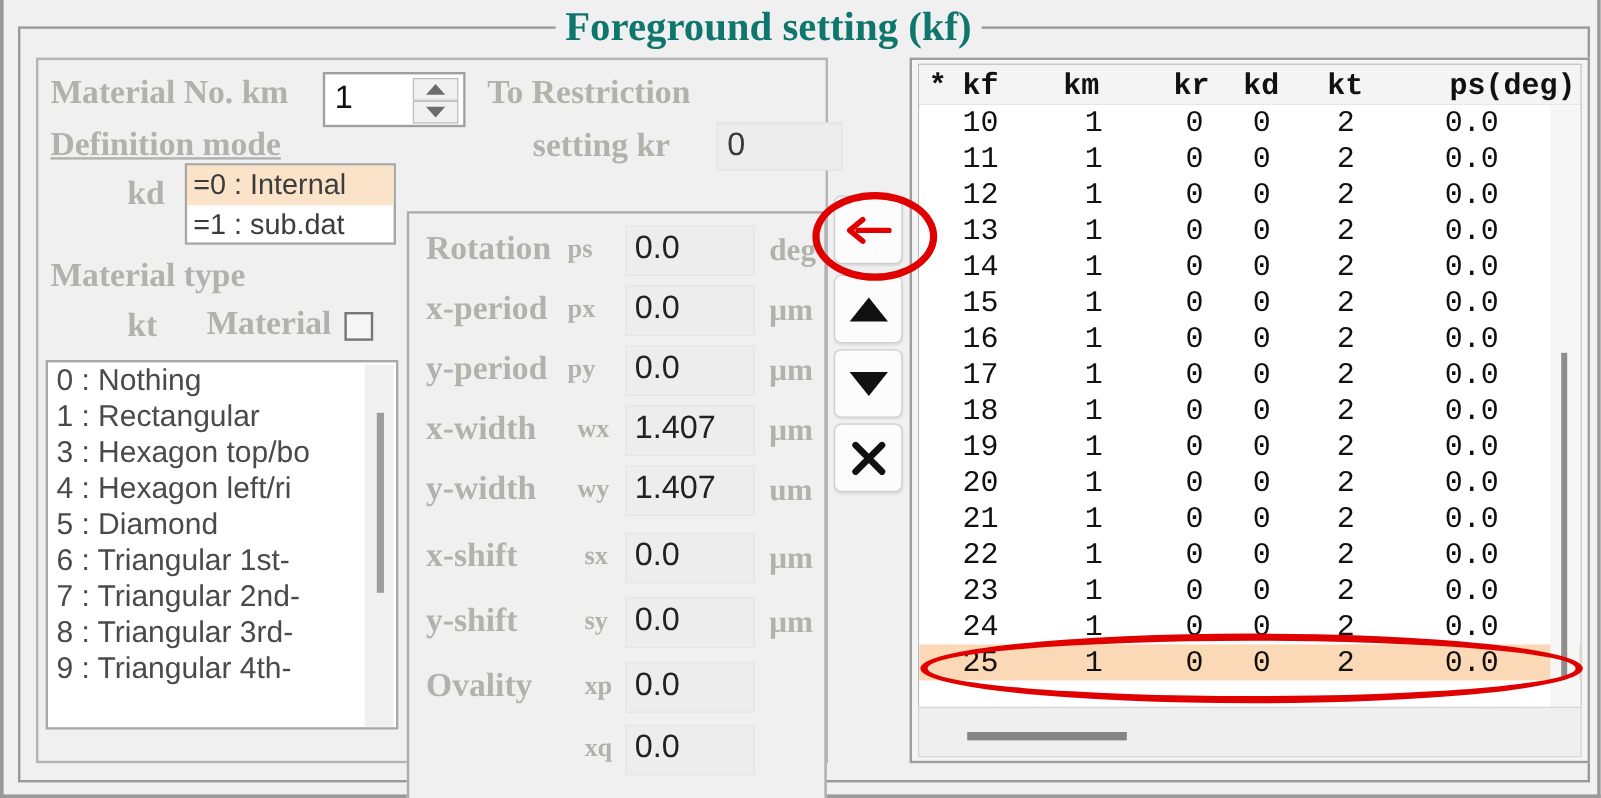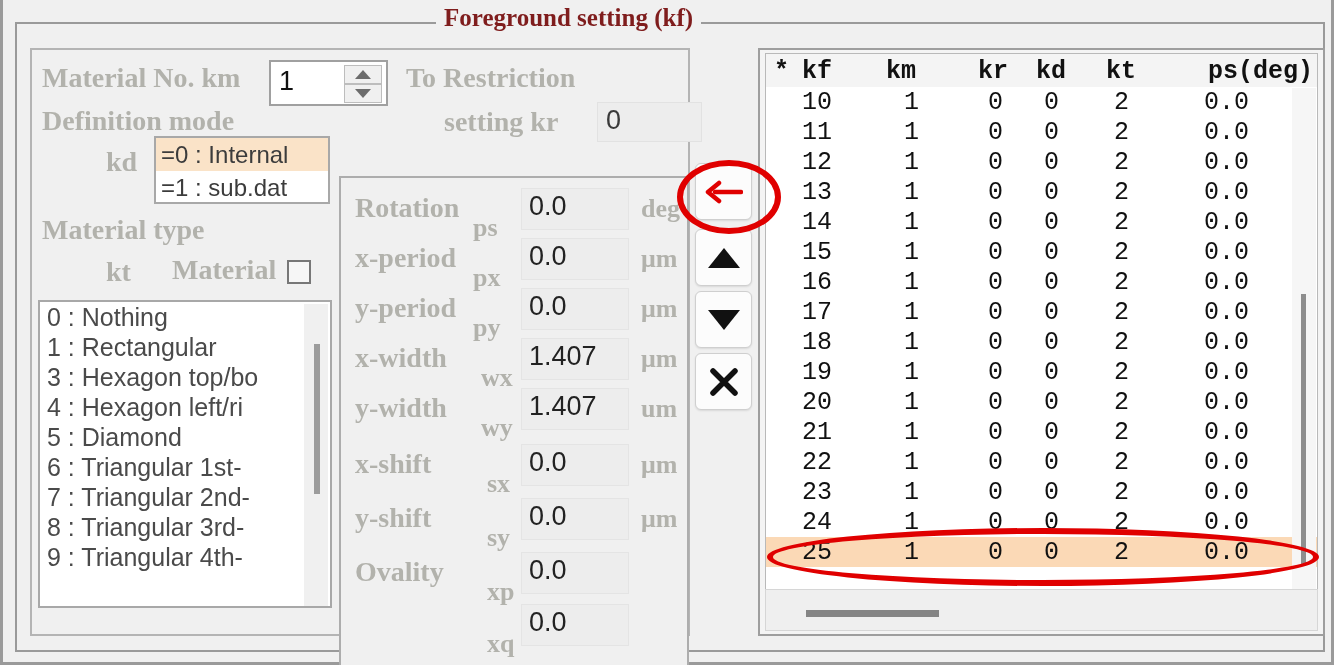--- a/index.html
+++ b/index.html
@@ -20,26 +20,26 @@
     border-bottom:3px solid #9a9a9a;
   }
   
   #groupbox{
     position:absolute;left:12px;top:22px;width:1310px;height:630px;
     box-sizing:border-box;
     border:2px solid #9a9a9a;
     background:#f0f0f0;
   }
   #legend{
-    position:absolute;left:433px;top:4px;
+    position:absolute;left:460px;top:4px;
     background:#f0f0f0;
     padding:0 8px;
-    color:#7f1d1d;
+    color:#0f766e;
     font-weight:bold;
-    font-size:25px;
+    font-size:34px;
     letter-spacing:0px;
     white-space:nowrap;
     z-index:5;
   }
   
   #left-panel{
     position:absolute;left:27px;top:48px;width:660px;height:588px;
     box-sizing:border-box;
     border:2px solid #b4b4b4;
     background:#f0f0f0;
@@ -71,21 +71,21 @@
   .tri-up{width:0;height:0;border-left:8px solid transparent;border-right:8px solid transparent;border-bottom:9px solid #6c6c6c;}
   .tri-dn{width:0;height:0;border-left:8px solid transparent;border-right:8px solid transparent;border-top:9px solid #6c6c6c;}
   #restriction-1{position:absolute;left:374px;top:12px;font-size:28px;}
   #restriction-2{position:absolute;left:412px;top:56px;font-size:28px;}
   #kr-box{
     position:absolute;left:565px;top:52px;width:105px;height:40px;
     box-sizing:border-box;border:1px solid #e2e2e2;background:#ededed;
   }
   #kr-value{position:absolute;left:8px;top:2px;font-size:27px;color:#3a3a3a;font-family:"Liberation Sans", sans-serif;}
   
-  #defmode-label{position:absolute;left:10px;top:55px;font-size:28px;}
+  #defmode-label{position:absolute;left:10px;top:55px;font-size:28px;text-decoration:underline;}
   #kd-label{position:absolute;left:74px;top:96px;font-size:28px;}
   #kd-box{
     position:absolute;left:122px;top:86px;width:176px;height:68px;
     box-sizing:border-box;border:2px solid #a8a8a8;background:#ffffff;
   }
   .kd-item{
     height:33px;line-height:33px;padding-left:5px;
     font-family:"Liberation Sans", sans-serif;font-size:24px;color:#3c3c3c;
     white-space:nowrap;
   }
@@ -116,21 +116,21 @@
   #struct-scroll-thumb{
     position:absolute;right:10px;top:42px;width:6px;height:150px;background:#9c9c9c;
   }
   
   #params-panel{
     position:absolute;left:307px;top:126px;width:350px;height:505px;
     box-sizing:border-box;border:2px solid #adadad;background:#f0f0f0;
   }
   .prow{position:absolute;left:0;width:100%;height:50px;}
   .pname{position:absolute;left:14px;top:2px;font-size:28px;}
-  .psym{position:absolute;top:4px;font-size:26px;margin-top:19px;}
+  .psym{position:absolute;top:4px;font-size:22px;}
   .pfield{
     position:absolute;left:180px;top:-2px;width:108px;height:42px;
     box-sizing:border-box;border:1px solid #e4e4e4;background:#ededed;
   }
   .pval{
     position:absolute;left:7px;top:2px;font-size:27px;color:#222;
     font-family:"Liberation Sans", sans-serif;
   }
   .punit{position:absolute;left:300px;top:4px;font-size:26px;}
   

